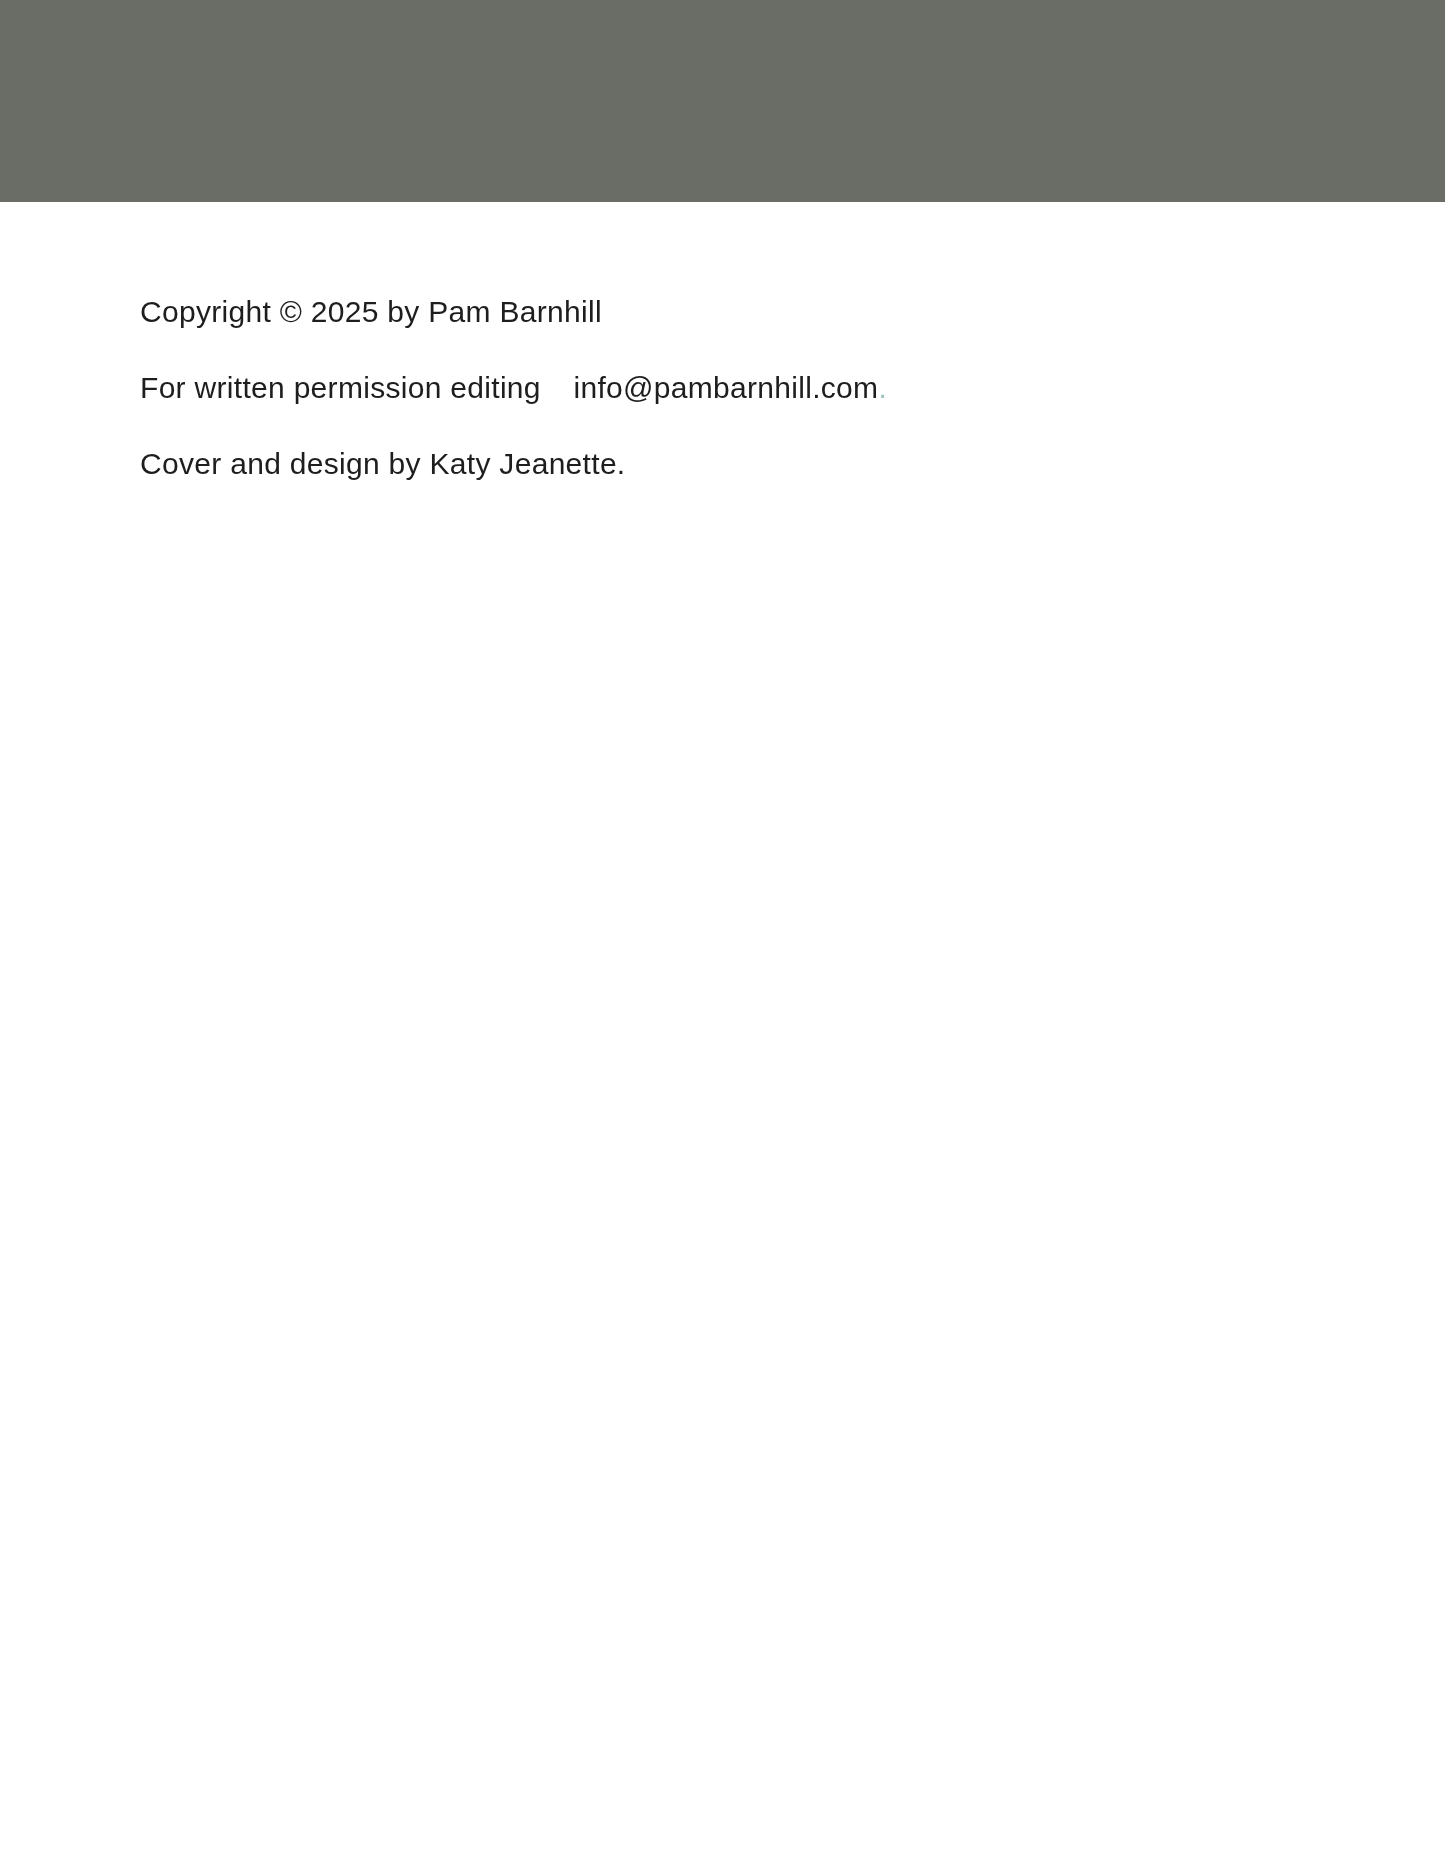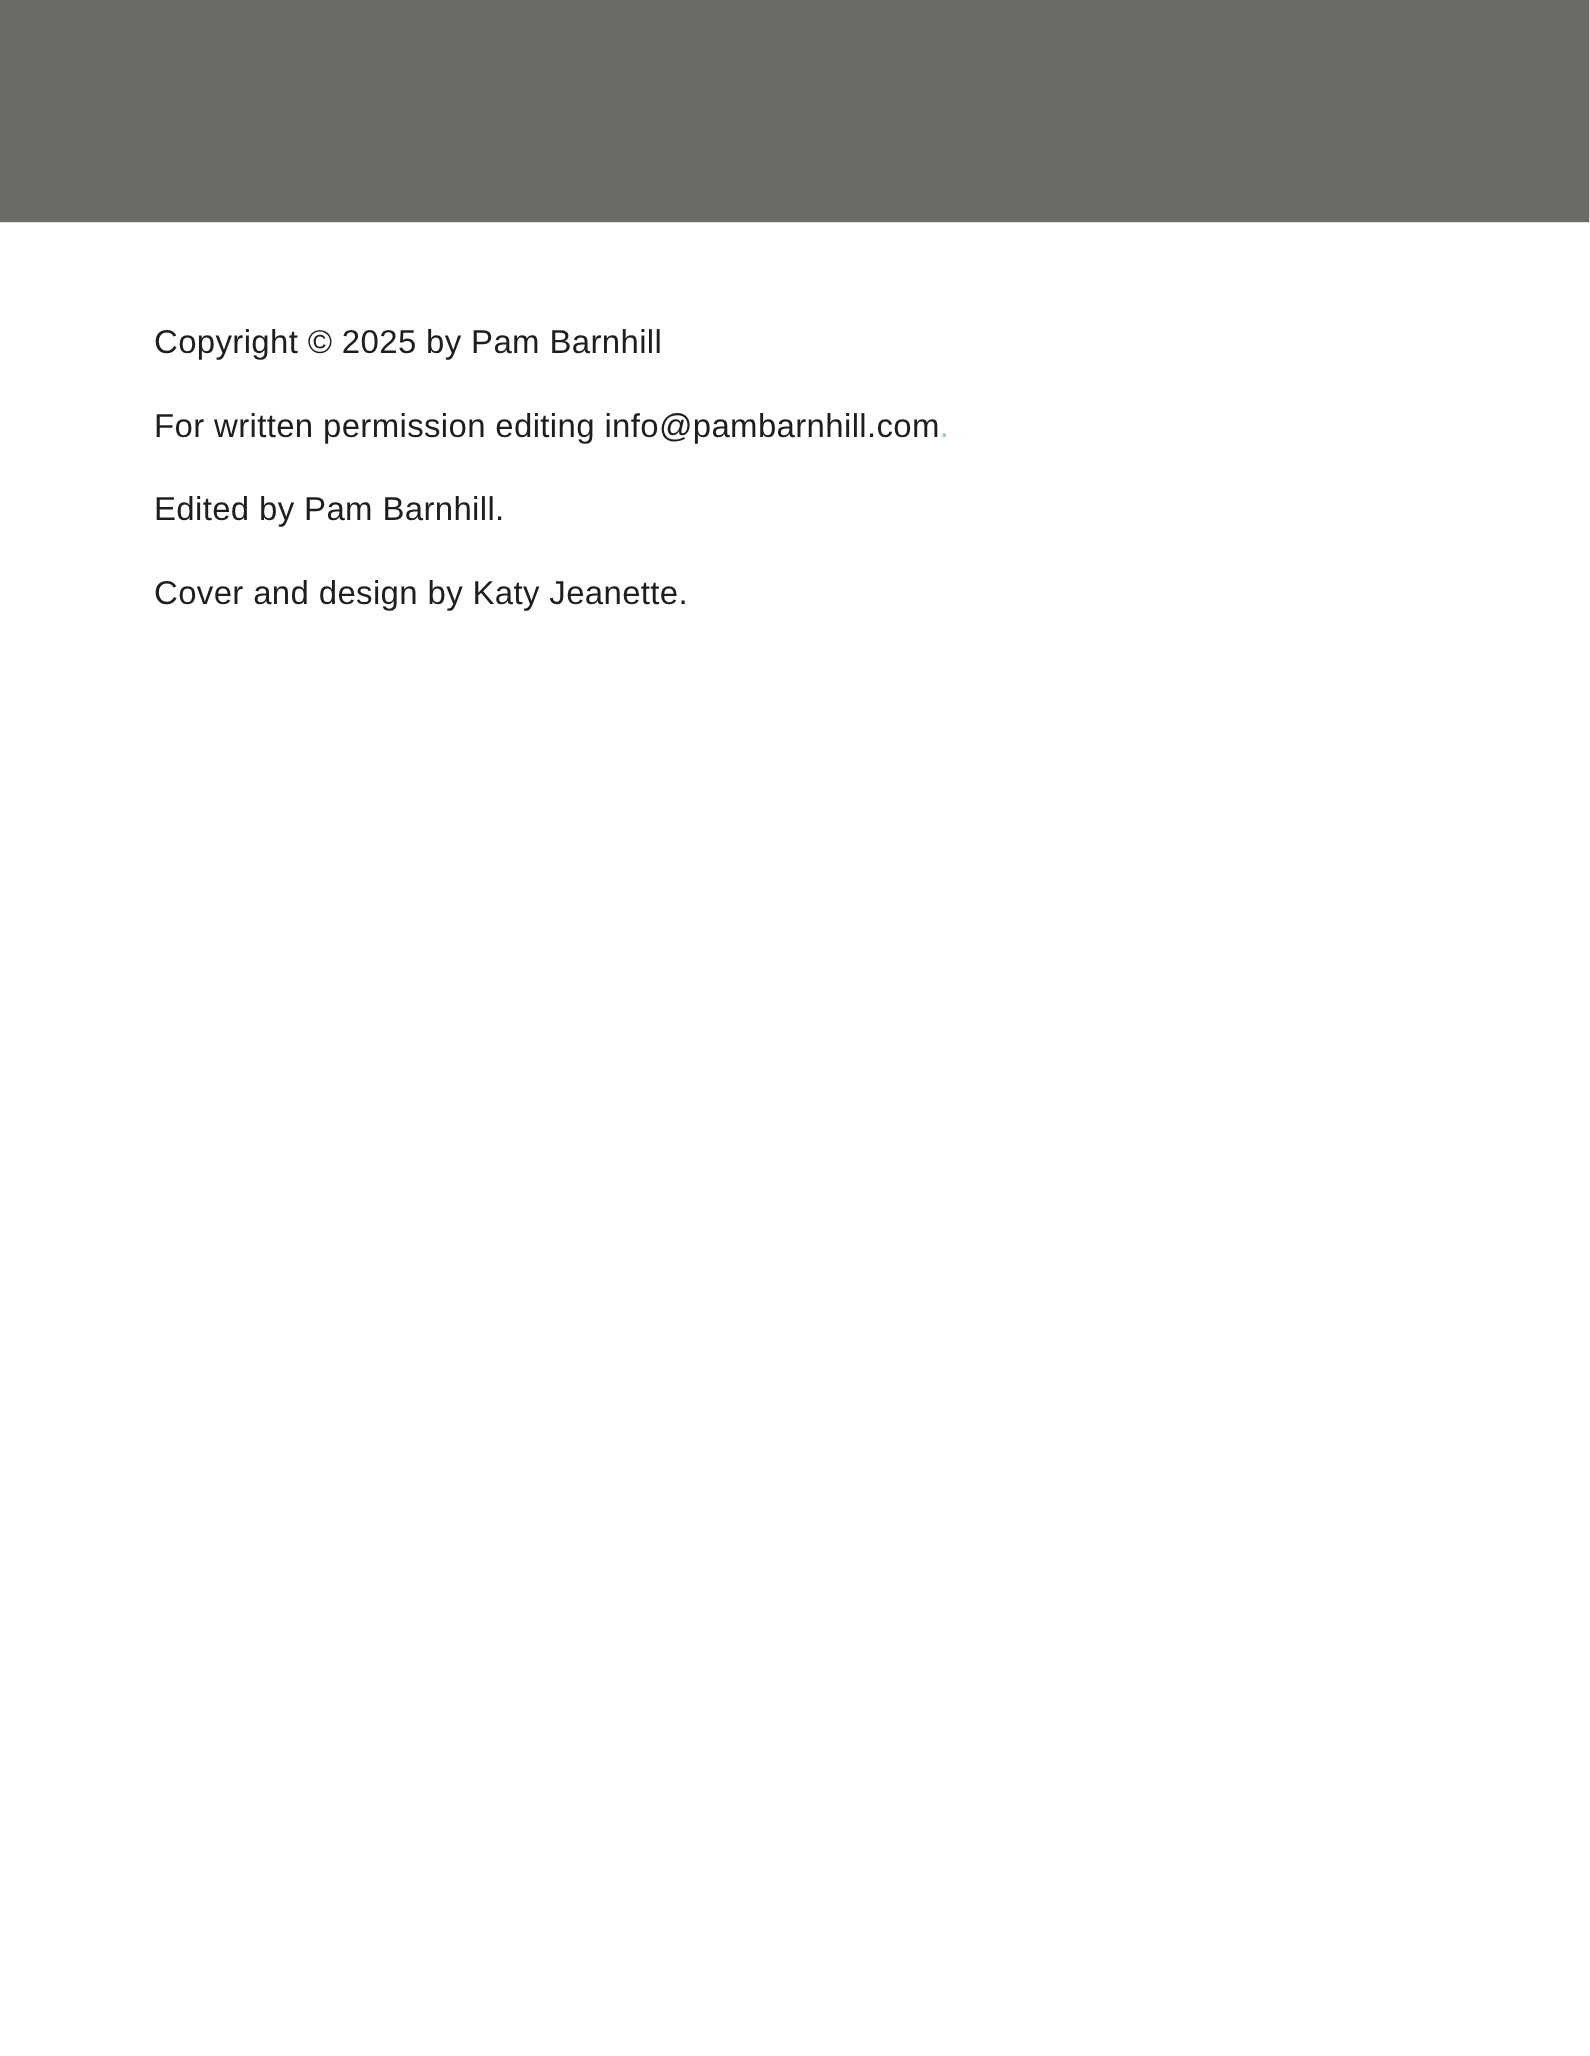--- a/index.html
+++ b/index.html
@@ -38,32 +38,32 @@
   .content p {
     margin: 0 0 33px 0;
     max-width: 1165px;
   }
   .accent-dot {
     color: var(--accent-dot-color);
   }
   .email {
     color: var(--text-color);
     text-decoration: none;
+    margin-left: 24px;
   }
 </style>
 </head>
 <body>
 
 <div class="band"></div>
 
 <div class="content">
   <p>Copyright © 2025 by Pam Barnhill</p>
 
 
 
   <p><span>For written permission editing </span><span class="email">info@pambarnhill.com</span><span class="accent-dot">.</span></p>
 
-  <p>Edited by Pam Barnhill.</p>
 
 
   <p>Cover and design by Katy Jeanette.</p>
 
 </div>
 
 </body></html>

